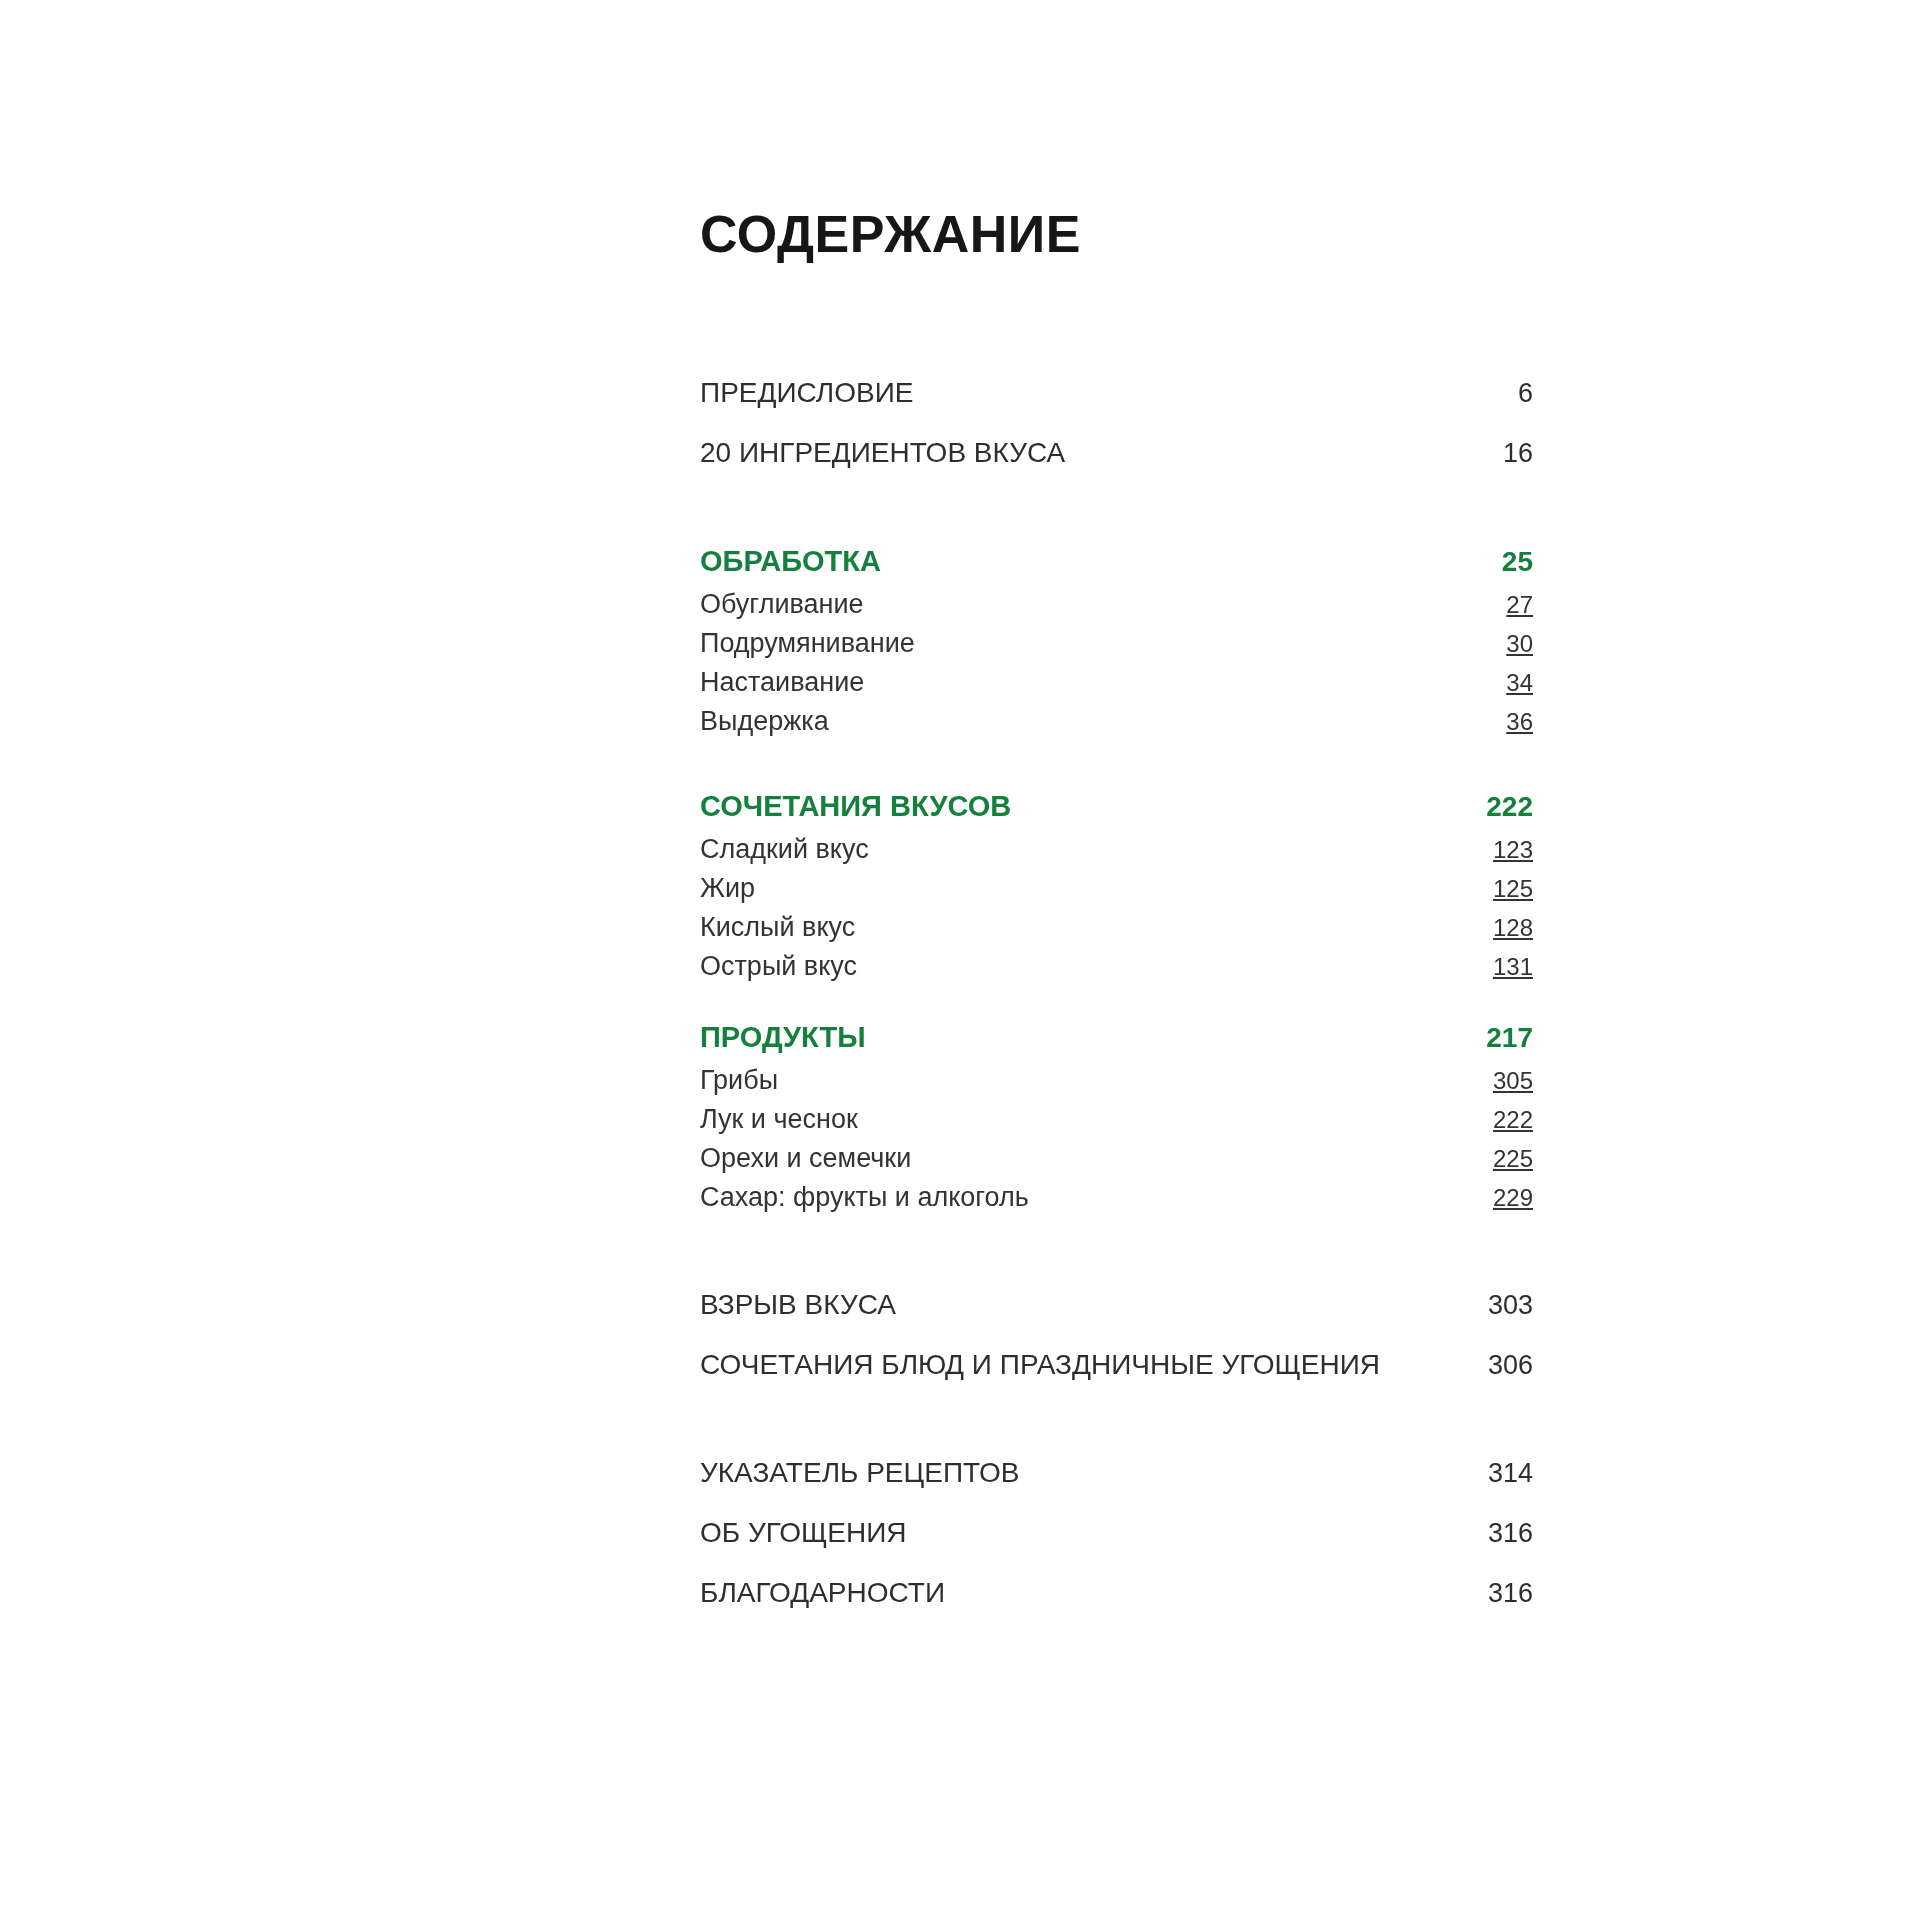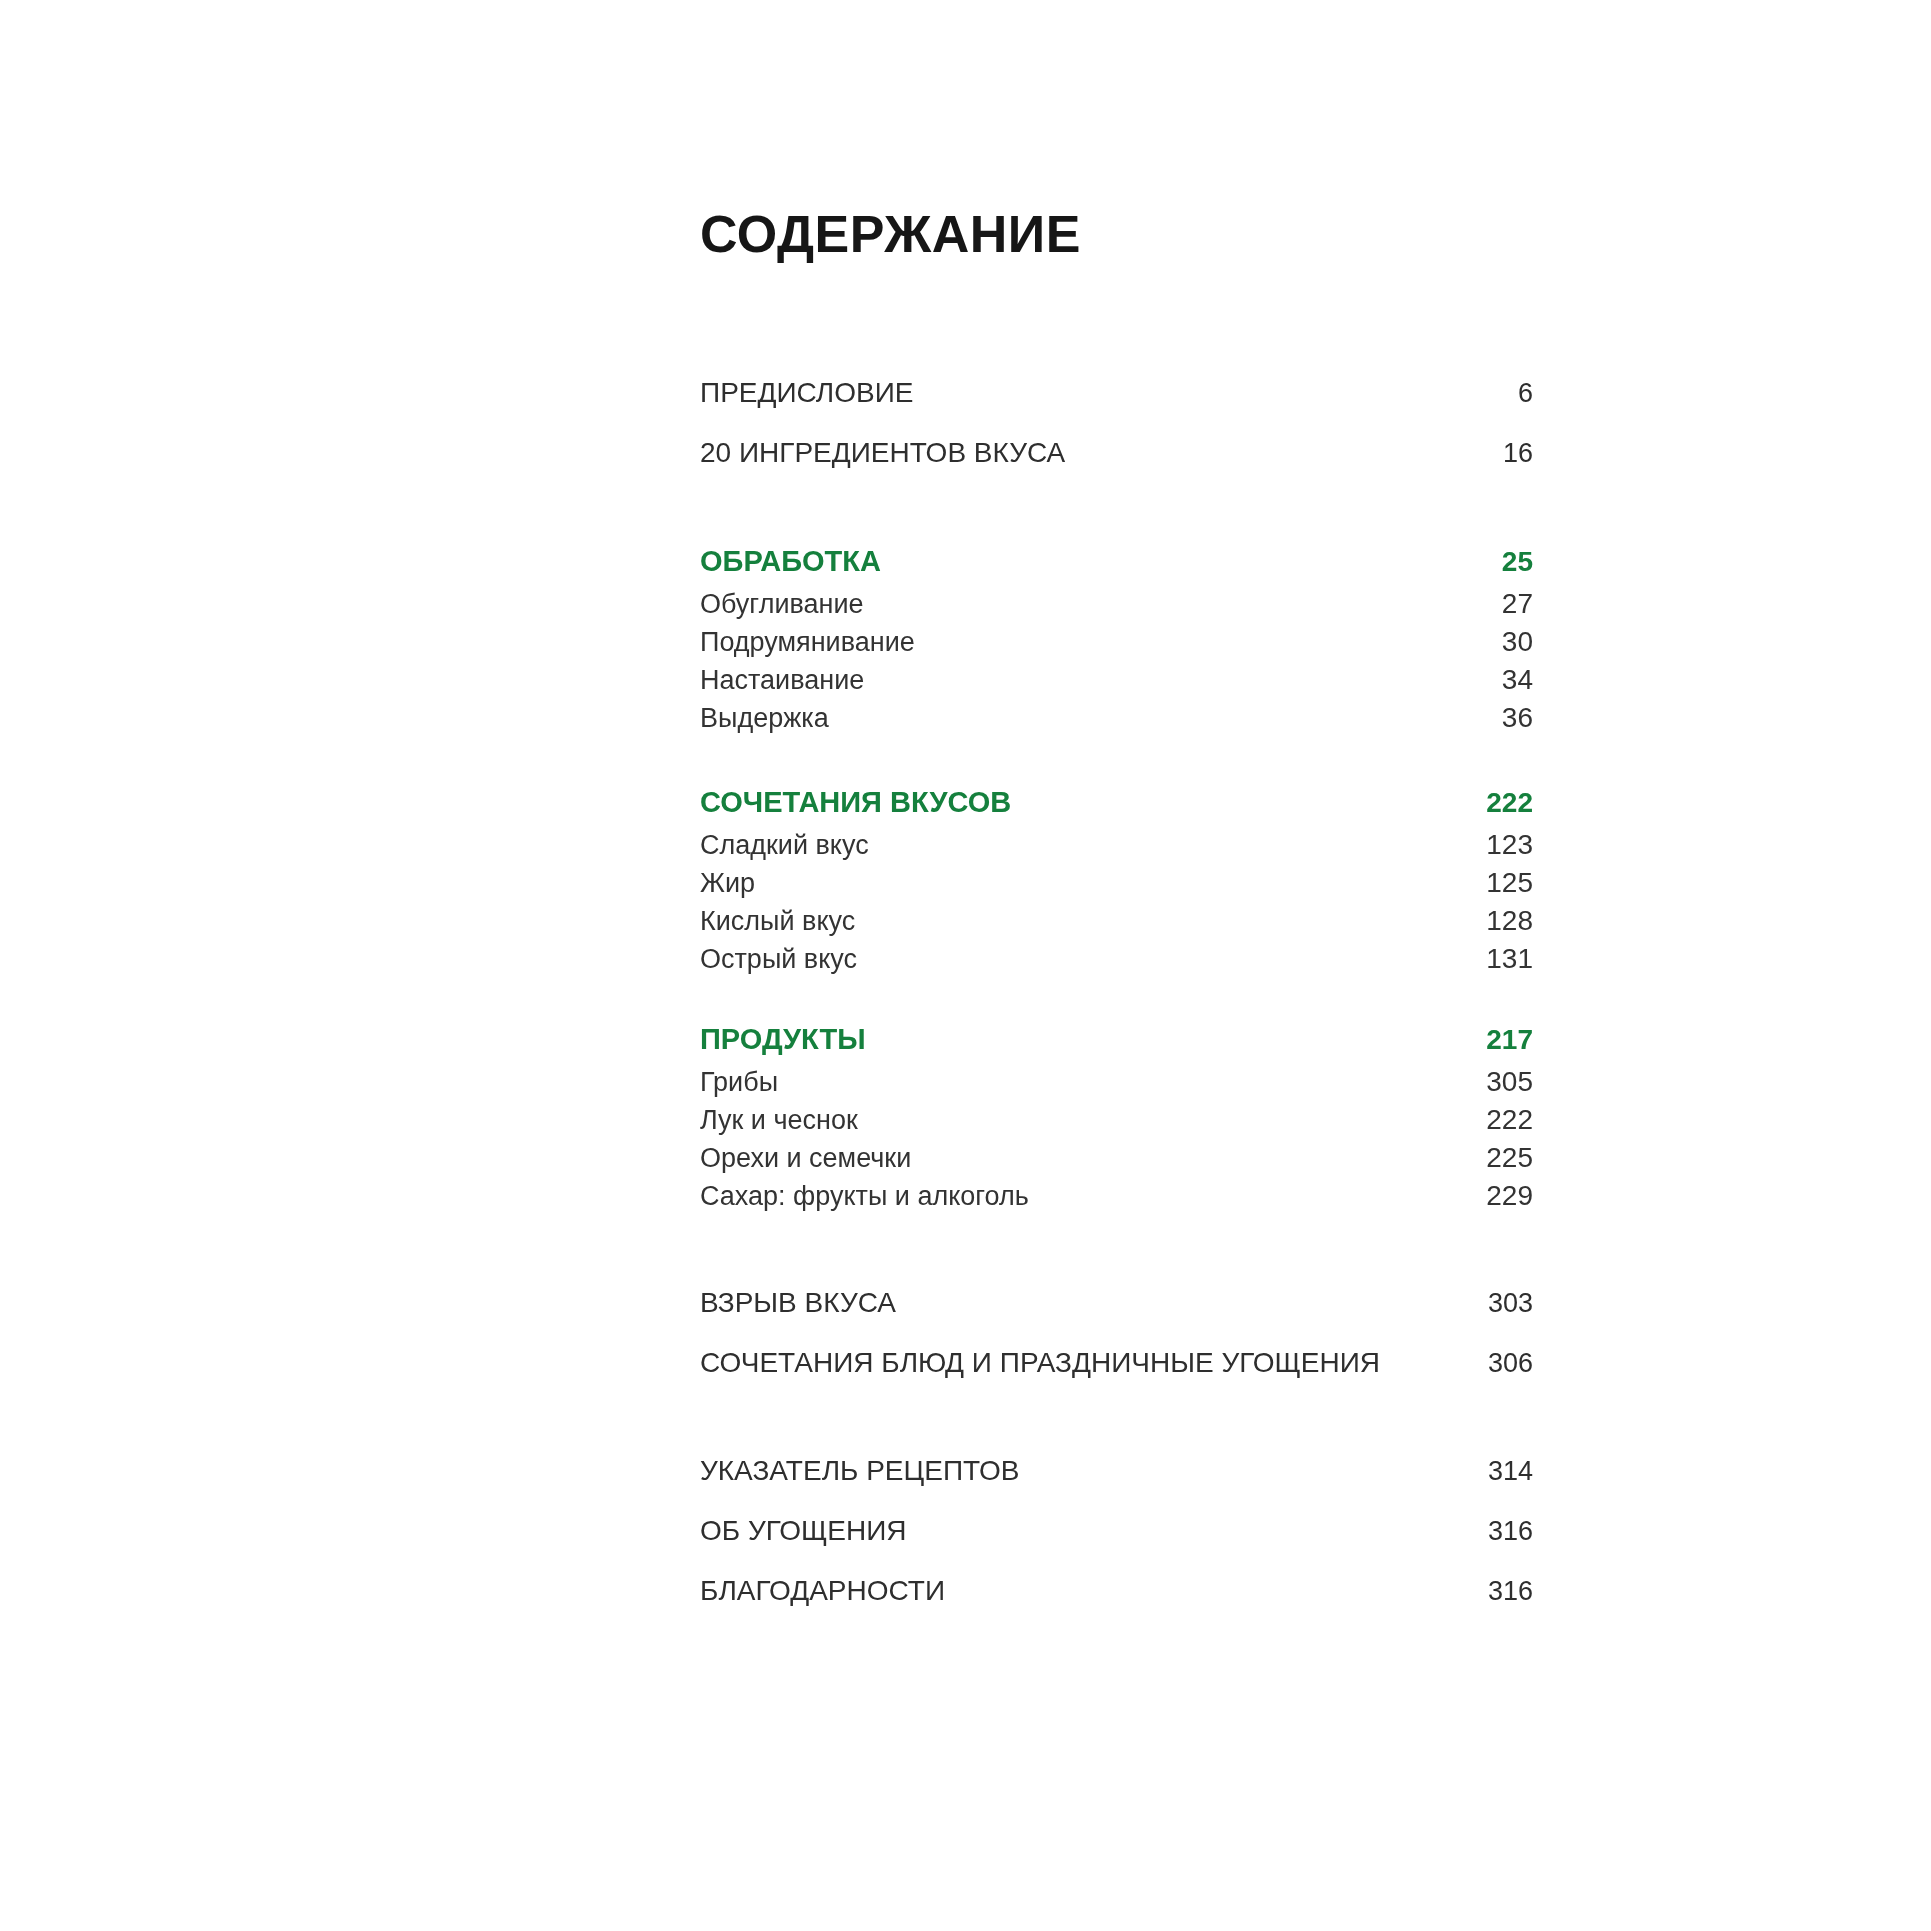--- a/index.html
+++ b/index.html
@@ -55,26 +55,26 @@
   }
   .chapter .toc-page { font-size: 28px; }
 
   
   .sub {
     font-size: 27px;
     line-height: 38px;
     color: #333333;
     gap: 32px;
   }
-  .sub .toc-page { font-size: 28px; }
+  .sub .toc-page { font-size: 24px; text-decoration: underline; }
 
   .toc-group-front-matter { margin-top: 103px; }
   .toc-group-processing   { margin-top: 55px; }
   .toc-group-pairings     { margin-top: 42px; }
-  .toc-group-products     { margin-top: 38px; }
+  .toc-group-products     { margin-top: 28px; }
   .toc-group-finale       { margin-top: 58px; }
   .toc-group-back-matter  { margin-top: 48px; }
 </style>
 </head>
 <body>
 
 <div class="page">
   <div class="content">
     <h1 class="page-title">СОДЕРЖАНИЕ</h1>
     <div id="toc">

